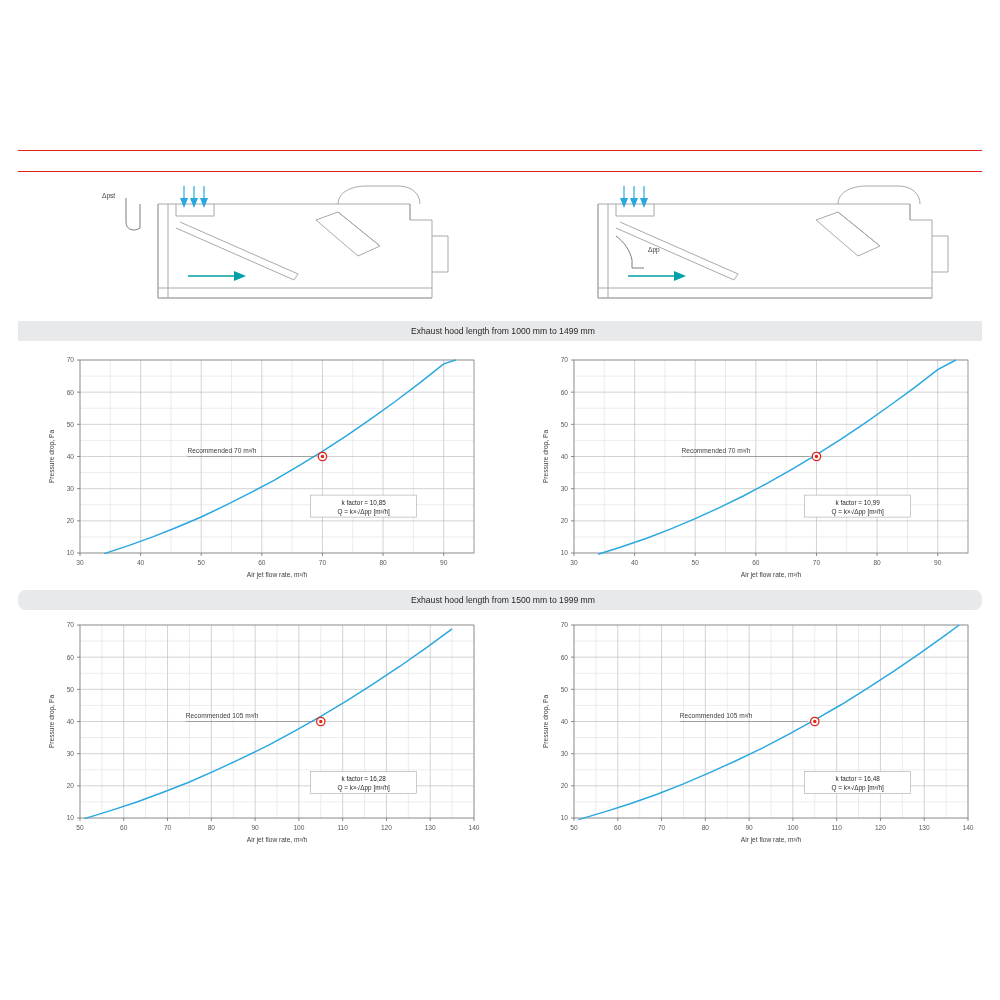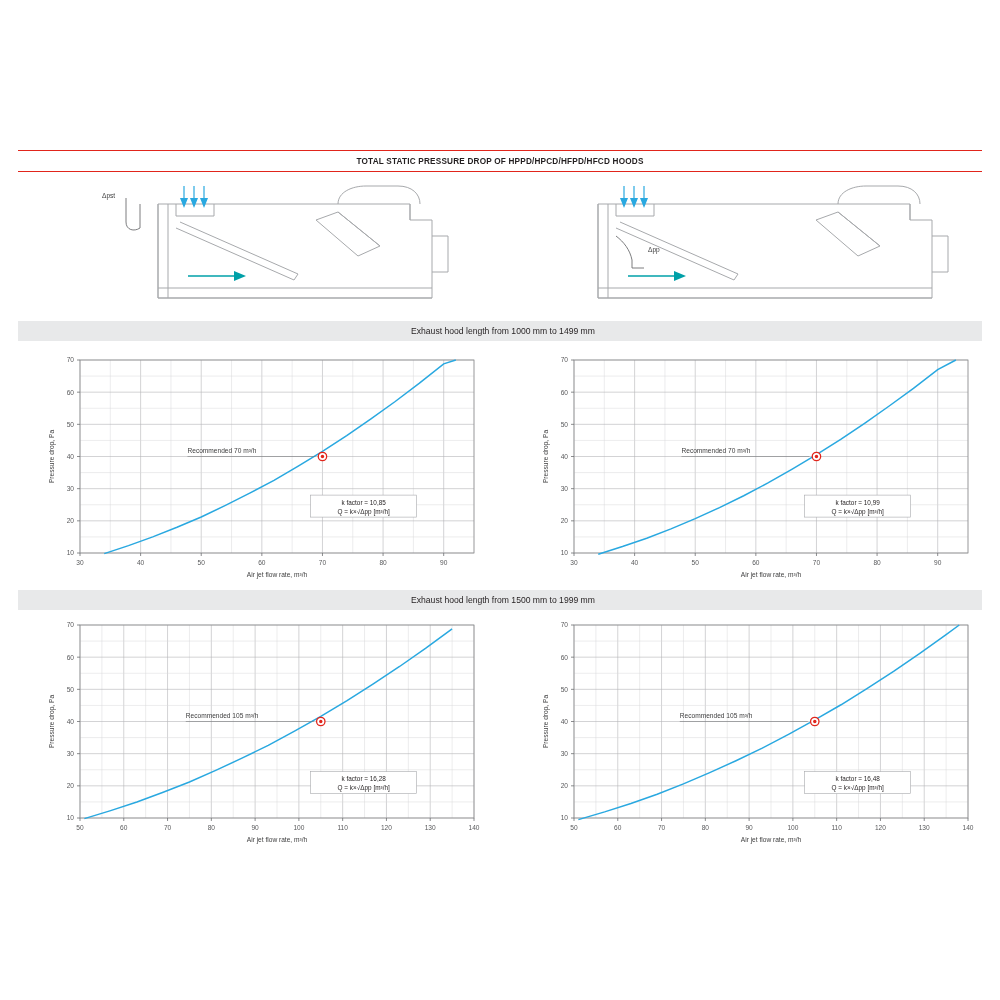--- a/index.html
+++ b/index.html
@@ -67,21 +67,21 @@
     display: flex;
     align-items: center;
     justify-content: center;
   }
   .section-bar span {
     font-size: 8.6px;
     color: #231f20;
     padding-left: 6px;
   }
   #bar-1 { top: 321px; }
-  #bar-2 { top: 590px; }
+  #bar-2 { top: 590px; border-radius: 8px; }
 
   
   .chart-block {
     position: absolute;
     width: 470px;
     height: 245px;
   }
   #chart-tl { left: 18px;  top: 348px; }
   #chart-tr { left: 512px; top: 348px; }
   #chart-bl { left: 18px;  top: 613px; }
@@ -101,23 +101,20 @@
   .marker-ring { fill: #ffffff; stroke: #e1251b; stroke-width: 1.3; }
   .marker-dot { fill: #e1251b; }
   .lead-line { stroke: #6d6e71; stroke-width: 0.5; }
 </style>
 </head>
 <body>
 
 <div class="page">
 
   <div class="header-band">
-    <div class="header-col">
-      <span>TOTAL STATIC PRESSURE DROP OF HPPD/HPCD/HFPD/HFCD HOODS</span>
-    </div>
   </div>
 
   <div class="schematic left">
     <svg width="380" height="132" viewBox="0 0 380 132">
       <g stroke="#a7a9ac" stroke-width="1" fill="none">
 
         <path d="M78 28 L330 28 L330 44 L352 44 L352 122 L78 122 Z"></path>
 
         <path d="M258 28 C258 16 272 10 286 10 L318 10 C332 10 340 18 340 28"></path>
         <path d="M330 28 L330 44"></path>

